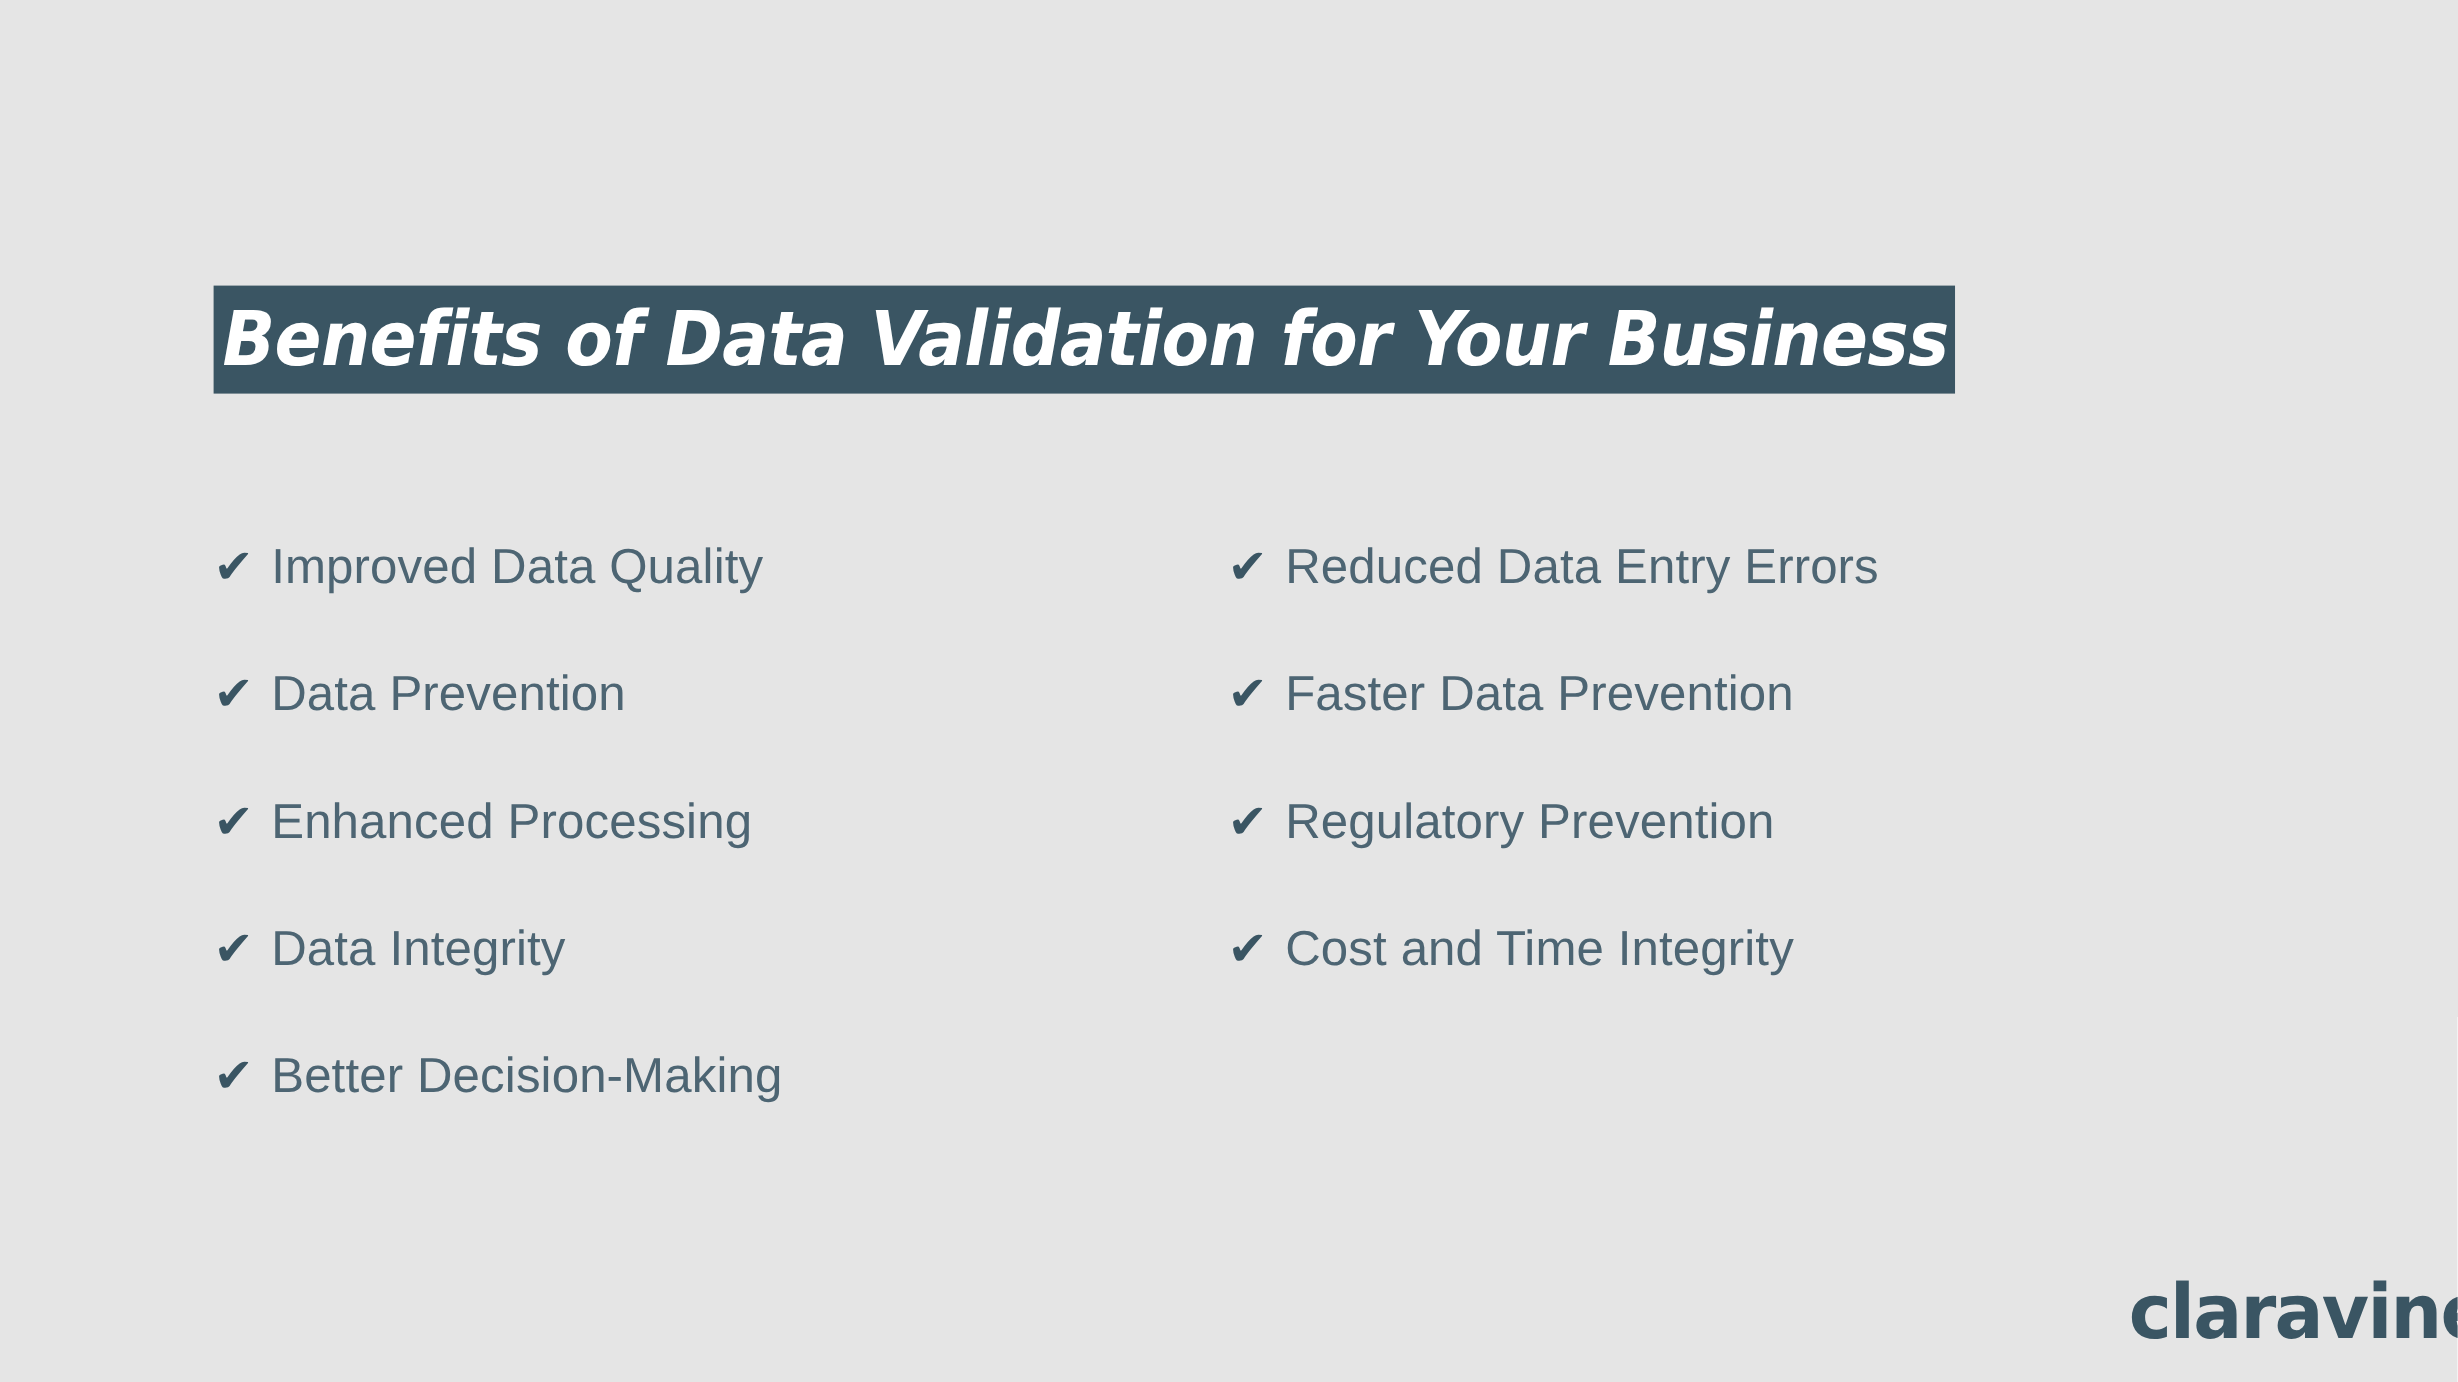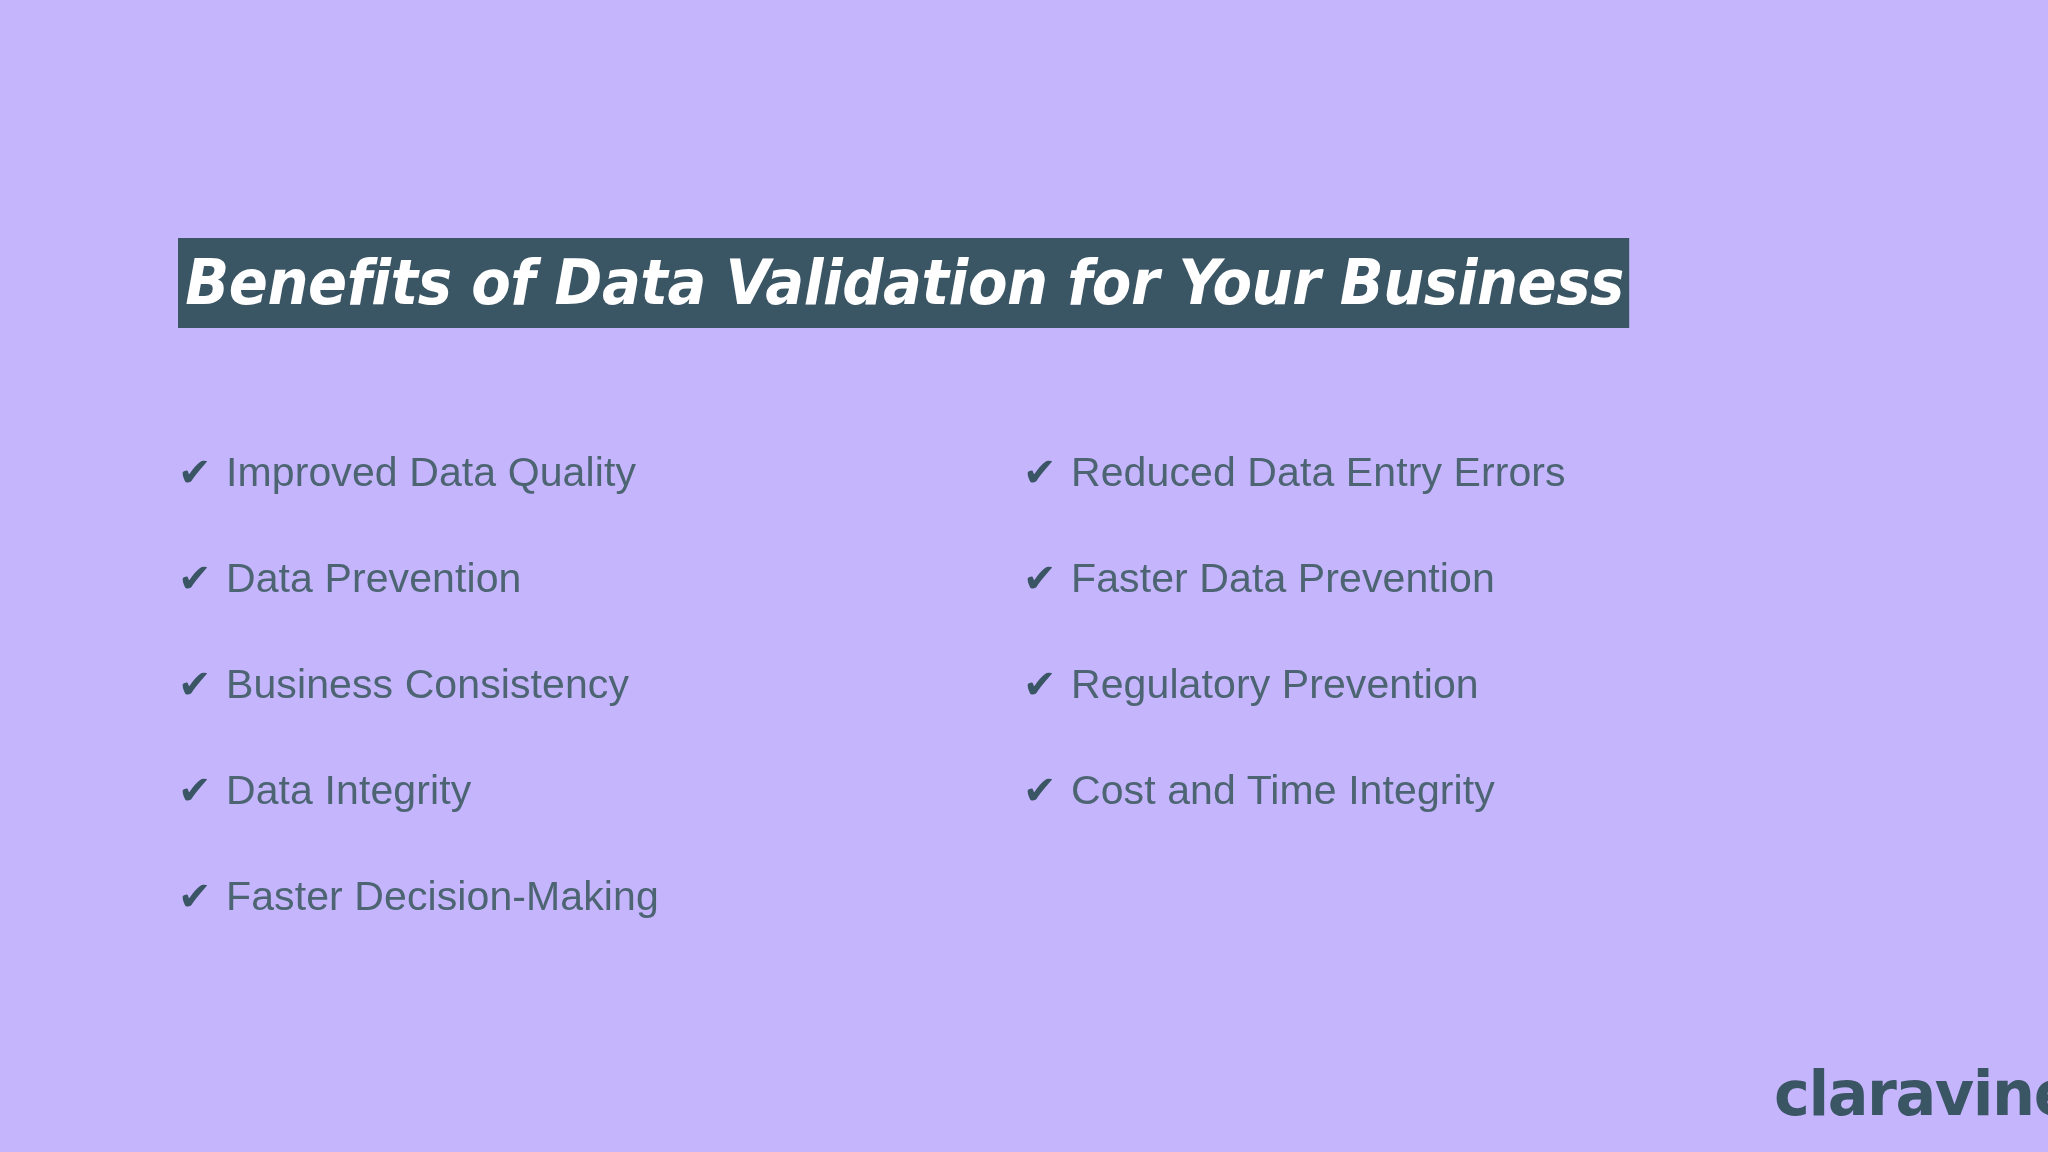--- a/index.html
+++ b/index.html
@@ -12,21 +12,21 @@
     height: 1152px;
     overflow: hidden;
     font-family: "Liberation Sans", sans-serif;
     -webkit-font-smoothing: antialiased;
   }
 
   .slide {
     position: relative;
     width: 2048px;
     height: 1152px;
-    background: #c4b5fd;
+    background: #e5e5e5;
   }
 
   
   .title-wrap {
     position: absolute;
     left: 178px;
     top: 238px;
     height: 90px;
     display: flex;
     align-items: center;
@@ -126,31 +126,31 @@
         <span class="benefit-label">Improved Data Quality</span>
       </div>
 
       <div class="benefit-item">
         <span class="check-icon">✔</span>
         <span class="benefit-label">Data Prevention</span>
       </div>
 
       <div class="benefit-item">
         <span class="check-icon">✔</span>
-        <span class="benefit-label">Business Consistency</span>
+        <span class="benefit-label">Enhanced Processing</span>
       </div>
 
       <div class="benefit-item">
         <span class="check-icon">✔</span>
         <span class="benefit-label">Data Integrity</span>
       </div>
 
       <div class="benefit-item">
         <span class="check-icon">✔</span>
-        <span class="benefit-label">Faster Decision-Making</span>
+        <span class="benefit-label">Better Decision-Making</span>
       </div>
 
     </div>
 
     <div class="col col-right">
 
       <div class="benefit-item">
         <span class="check-icon">✔</span>
         <span class="benefit-label">Reduced Data Entry Errors</span>
       </div>

